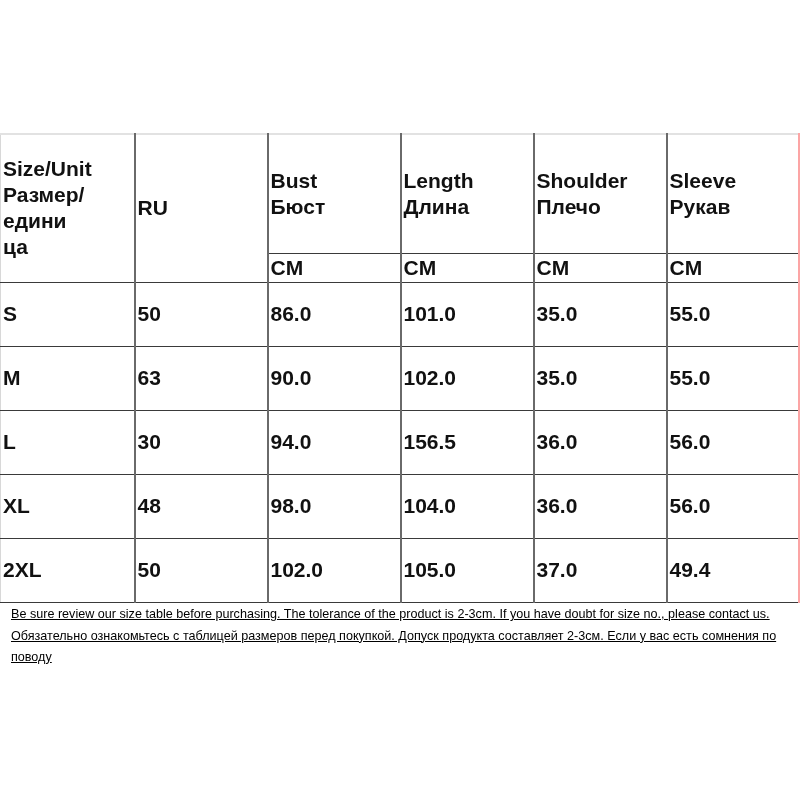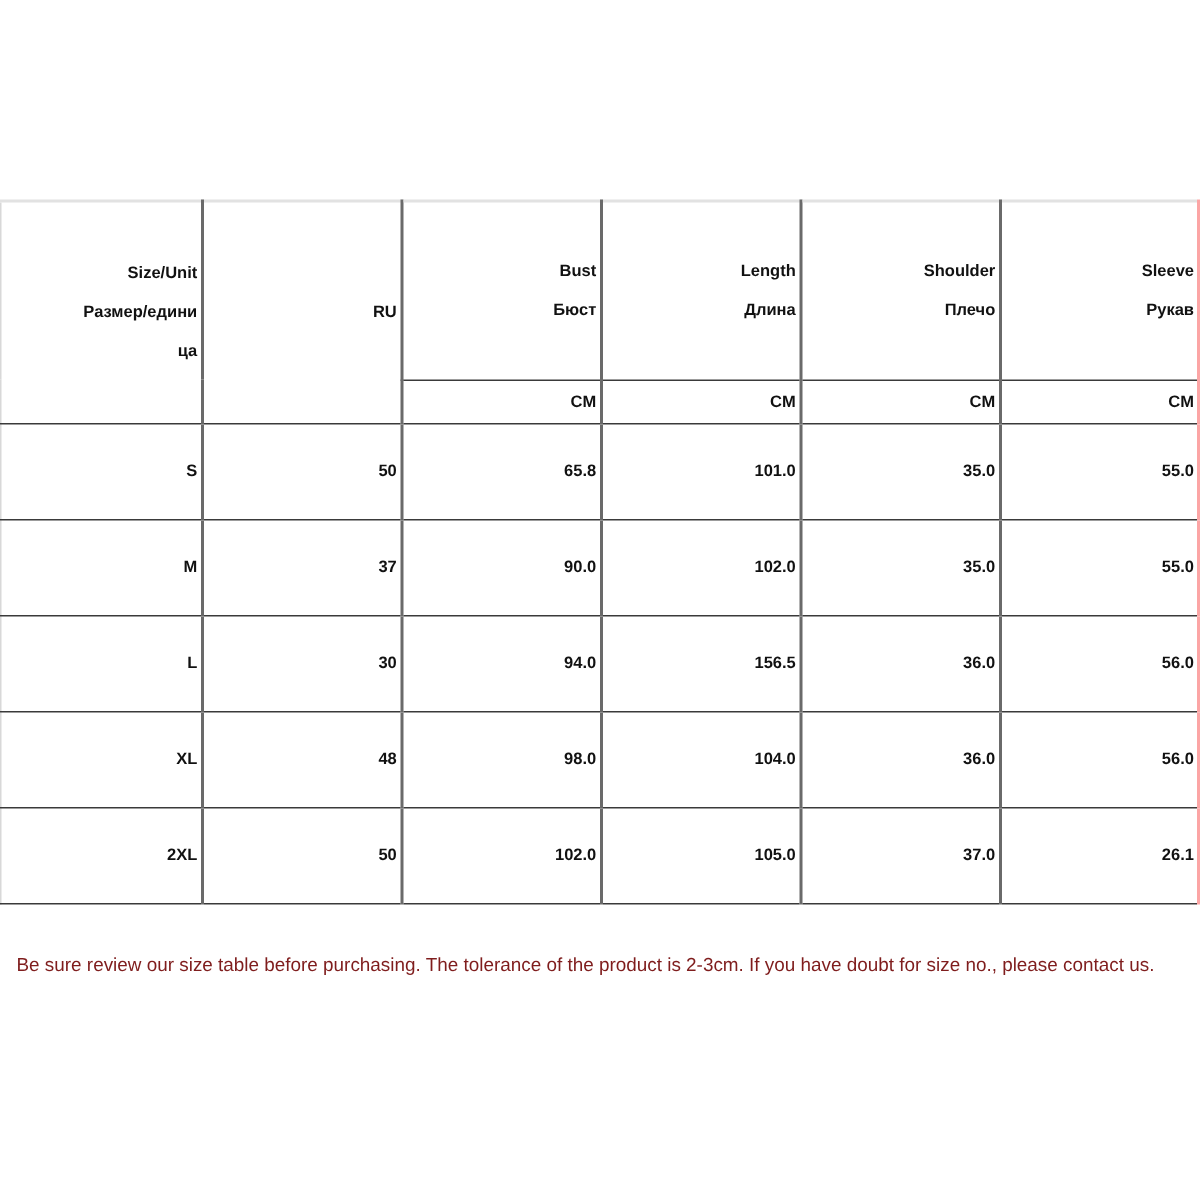--- a/index.html
+++ b/index.html
@@ -6,39 +6,39 @@
     html, body {
       width: 800px; height: 800px; background: #ffffff; overflow: hidden;
       font-family: "Liberation Sans", sans-serif; color: #111;
     }
     .page { position: relative; width: 800px; height: 800px; }
     table.size-table {
       position: absolute; left: 0; top: 133px;
       width: 800px; border-collapse: collapse; table-layout: fixed;
     }
     table.size-table td {
-      text-align: right; vertical-align: middle;
-      font-weight: bold; font-size: 11px; line-height: 26px;
+      text-align: left; vertical-align: middle;
+      font-weight: bold; font-size: 21px; line-height: 26px;
       border-left: 2px solid #6a6a6a;
       border-right: 2px solid #6a6a6a;
       border-top: 1.5px solid #3a3a3a;
       border-bottom: 1.5px solid #3a3a3a;
       padding: 0 2px;
     }
     table.size-table tr:first-child td { border-top: 2px solid #e2e2e2; }
     table.size-table td:first-child { border-left: 1px solid #d8d8d8; }
     table.size-table td.last-col { border-right: 5px solid #fca5a5; }
     .hdr-main td { height: 119px; }
     .hdr-main td.rowspan-cell { height: 148px; }
     .hdr-unit td { height: 29px; font-size: 17px; }
     .data-row td { height: 64px; font-size: 17px; }
     .hdr-label { display: block; }
     .notes {
-      position: absolute; left: 11px; top: 633px; width: 785px;
-      font-size: 12.6px; line-height: 21.5px; color: #7f1d1d;
+      position: absolute; left: 11px; top: 604px; width: 785px;
+      font-size: 12.6px; line-height: 21.5px; color: #000000; text-decoration: underline;
     }
     .notes p { margin: 0; }
   </style>
 </head>
 <body>
 
 <div class="page">
   <table class="size-table">
     <colgroup>
       <col style="width:134px">
@@ -78,28 +78,28 @@
     <tr class="hdr-unit">
       <td>CM</td>
       <td>CM</td>
       <td>CM</td>
       <td class="last-col">CM</td>
     </tr>
 
     <tr class="data-row">
       <td>S</td>
       <td>50</td>
-      <td>65.8</td>
+      <td>86.0</td>
       <td>101.0</td>
       <td>35.0</td>
       <td class="last-col">55.0</td>
     </tr>
     <tr class="data-row">
       <td>M</td>
-      <td>37</td>
+      <td>63</td>
       <td>90.0</td>
       <td>102.0</td>
       <td>35.0</td>
       <td class="last-col">55.0</td>
     </tr>
     <tr class="data-row">
       <td>L</td>
       <td>30</td>
       <td>94.0</td>
       <td>156.5</td>
@@ -113,21 +113,22 @@
       <td>104.0</td>
       <td>36.0</td>
       <td class="last-col">56.0</td>
     </tr>
     <tr class="data-row">
       <td>2XL</td>
       <td>50</td>
       <td>102.0</td>
       <td>105.0</td>
       <td>37.0</td>
-      <td class="last-col">26.1</td>
+      <td class="last-col">49.4</td>
     </tr>
   </tbody>
     </table>
 
   <div class="notes">
     <p>Be sure review our size table before purchasing. The tolerance of the product is 2-3cm. If you have doubt for size no., please contact us.</p>
+    <p>Обязательно ознакомьтесь с таблицей размеров перед покупкой. Допуск продукта составляет 2-3см. Если у вас есть сомнения по поводу</p>
   </div>
 </div>
 
 </body></html>

